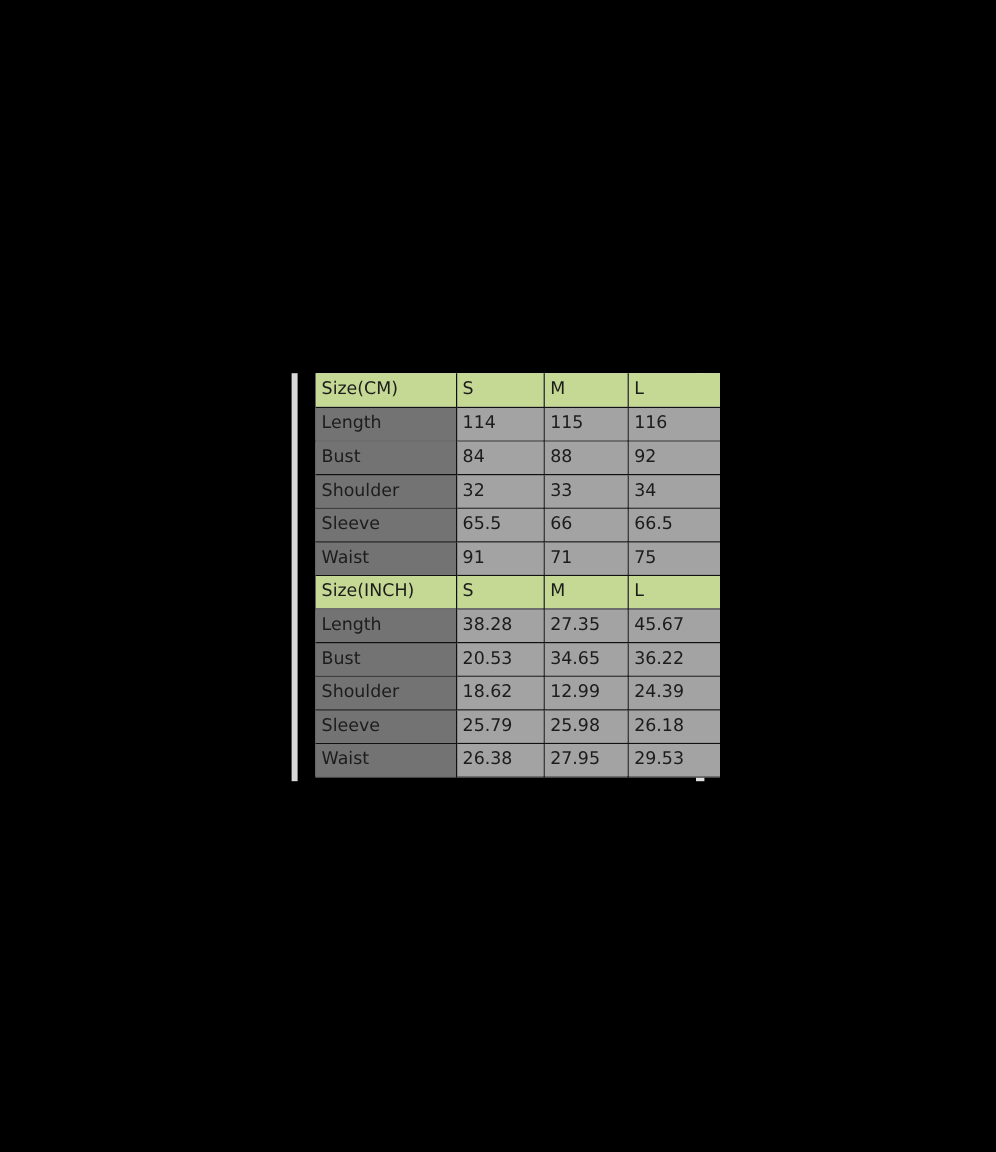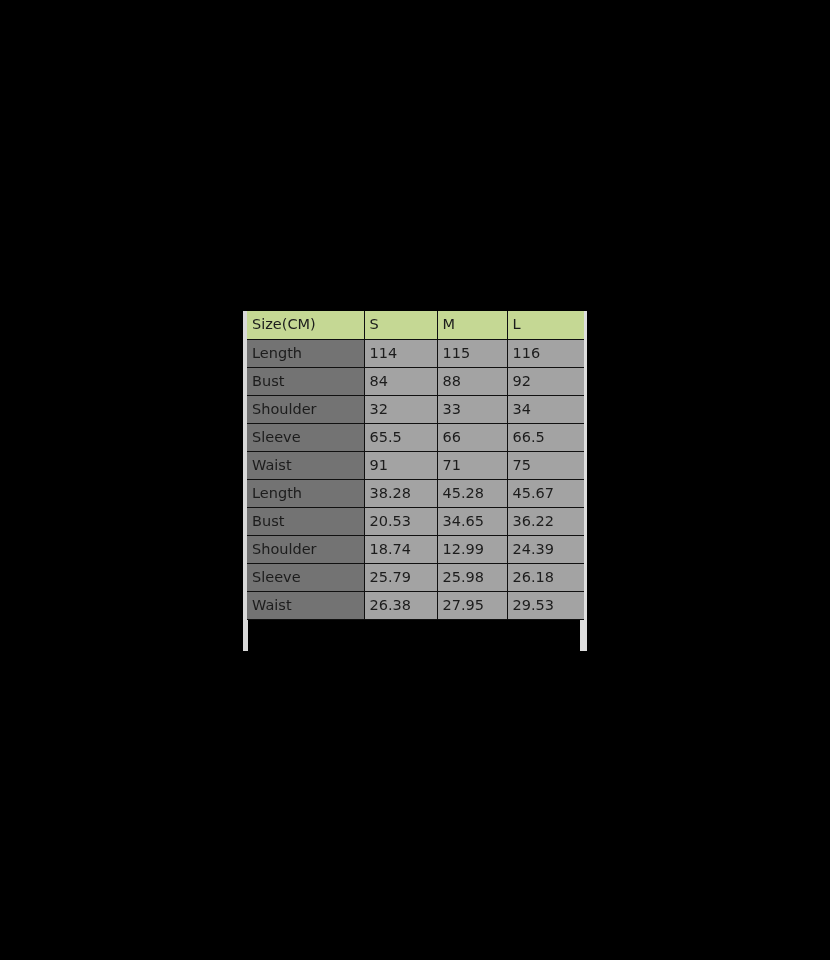--- a/index.html
+++ b/index.html
@@ -40,21 +40,21 @@
     top: 0;
     bottom: 0;
     width: 5px;
     background: #d9d9d9;
   }
   .edge-strip.left  { left: 0px; }
   .edge-strip.right { left: 337px; width: 7px; background: #dedede; }
 
   table.size-chart {
     position: absolute;
-    left: 4px;
+    left: 20px;
     top: 0px;
     width: 337px;
     border-collapse: collapse;
     table-layout: fixed;
     background: #ffffff;
   }
 
   table.size-chart col.c-label { width: 117px; }
   table.size-chart col.c-s     { width: 73px; }
   table.size-chart col.c-m     { width: 70px; }
@@ -137,35 +137,41 @@
             <td>65.5</td>
             <td>66</td>
             <td>66.5</td>
           </tr>
           <tr>
             <td class="green">Waist</td>
             <td>91</td>
             <td>71</td>
             <td>75</td>
           </tr>
+          <tr class="section-header">
+            <td class="green">Size(INCH)</td>
+            <td class="green">S</td>
+            <td class="green">M</td>
+            <td class="green">L</td>
+          </tr>
           <tr>
             <td class="green">Length</td>
             <td>38.28</td>
-            <td>45.28</td>
+            <td>27.35</td>
             <td>45.67</td>
           </tr>
           <tr>
             <td class="green">Bust</td>
             <td>20.53</td>
             <td>34.65</td>
             <td>36.22</td>
           </tr>
           <tr>
             <td class="green">Shoulder</td>
-            <td>18.74</td>
+            <td>18.62</td>
             <td>12.99</td>
             <td>24.39</td>
           </tr>
           <tr>
             <td class="green">Sleeve</td>
             <td>25.79</td>
             <td>25.98</td>
             <td>26.18</td>
           </tr>
           <tr>

